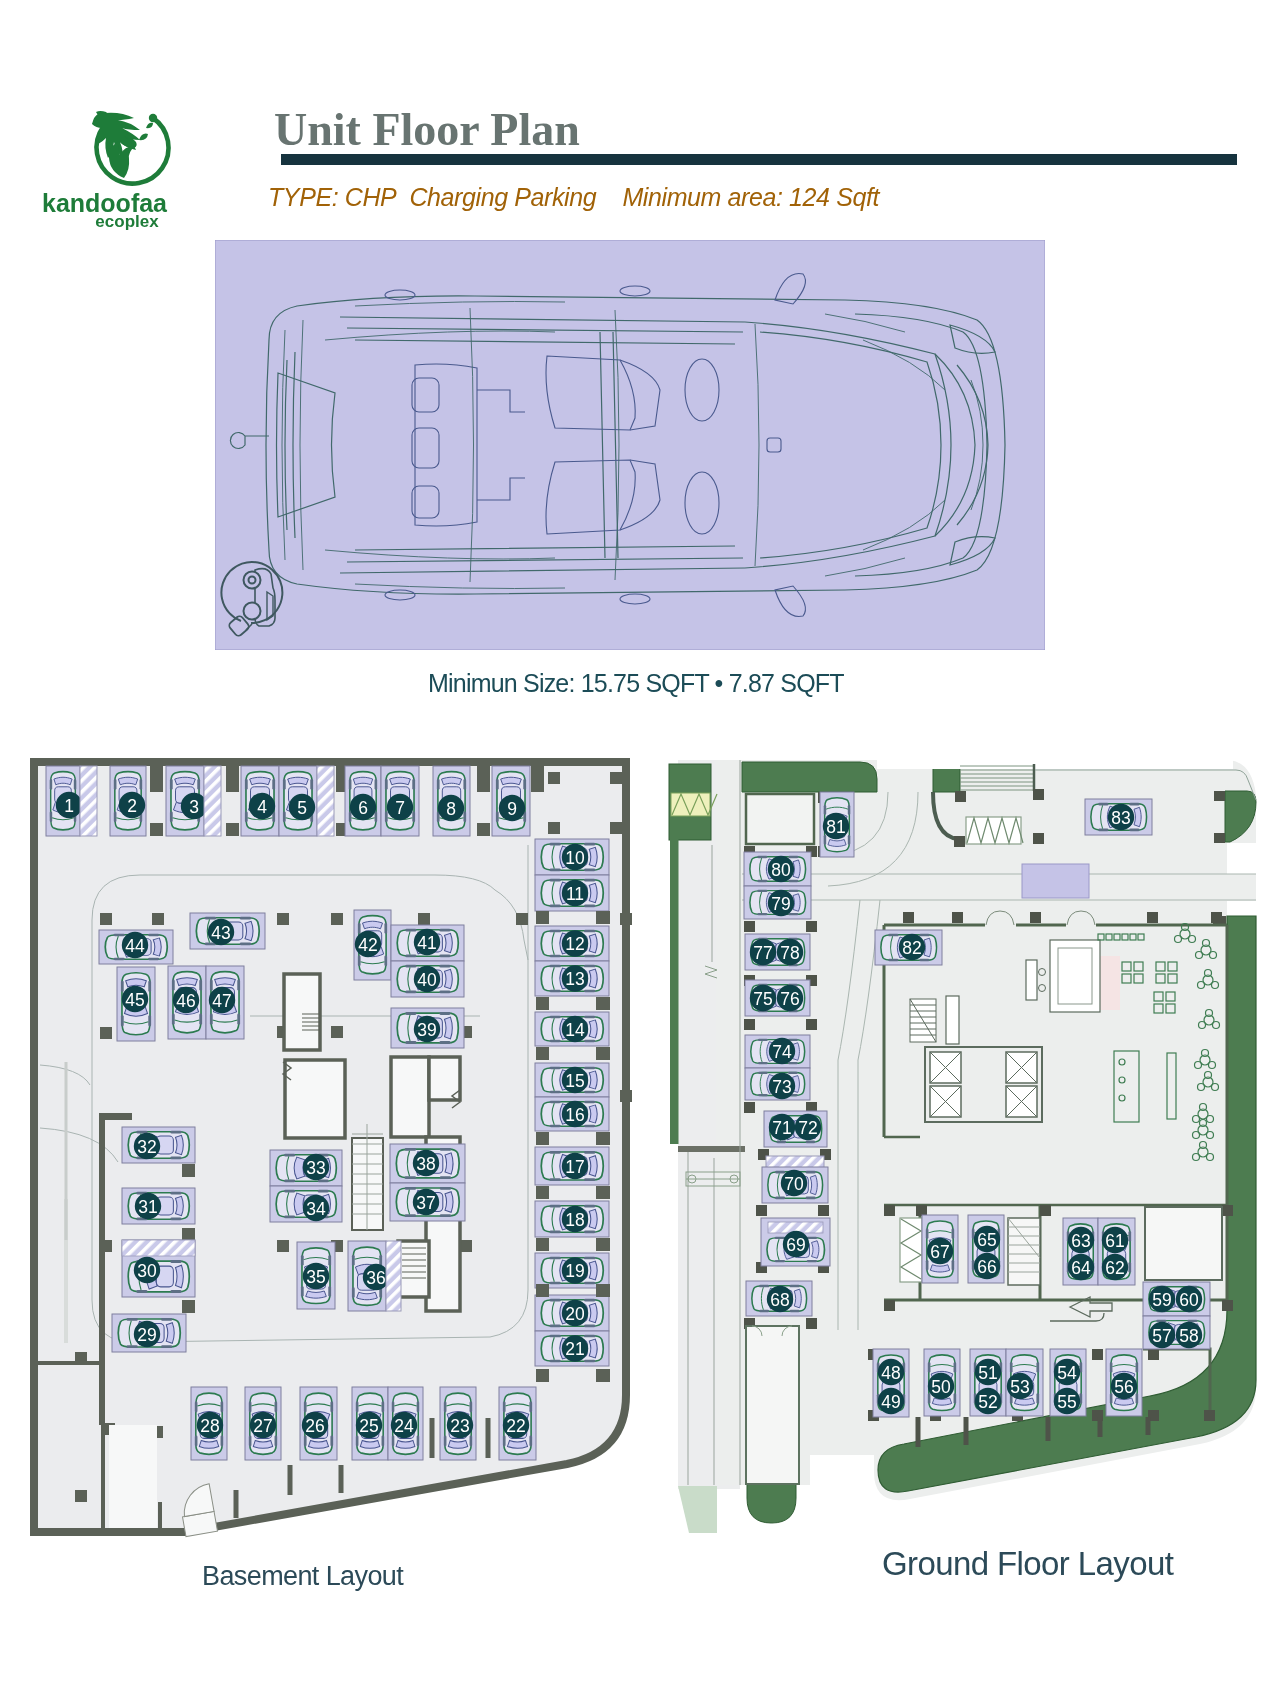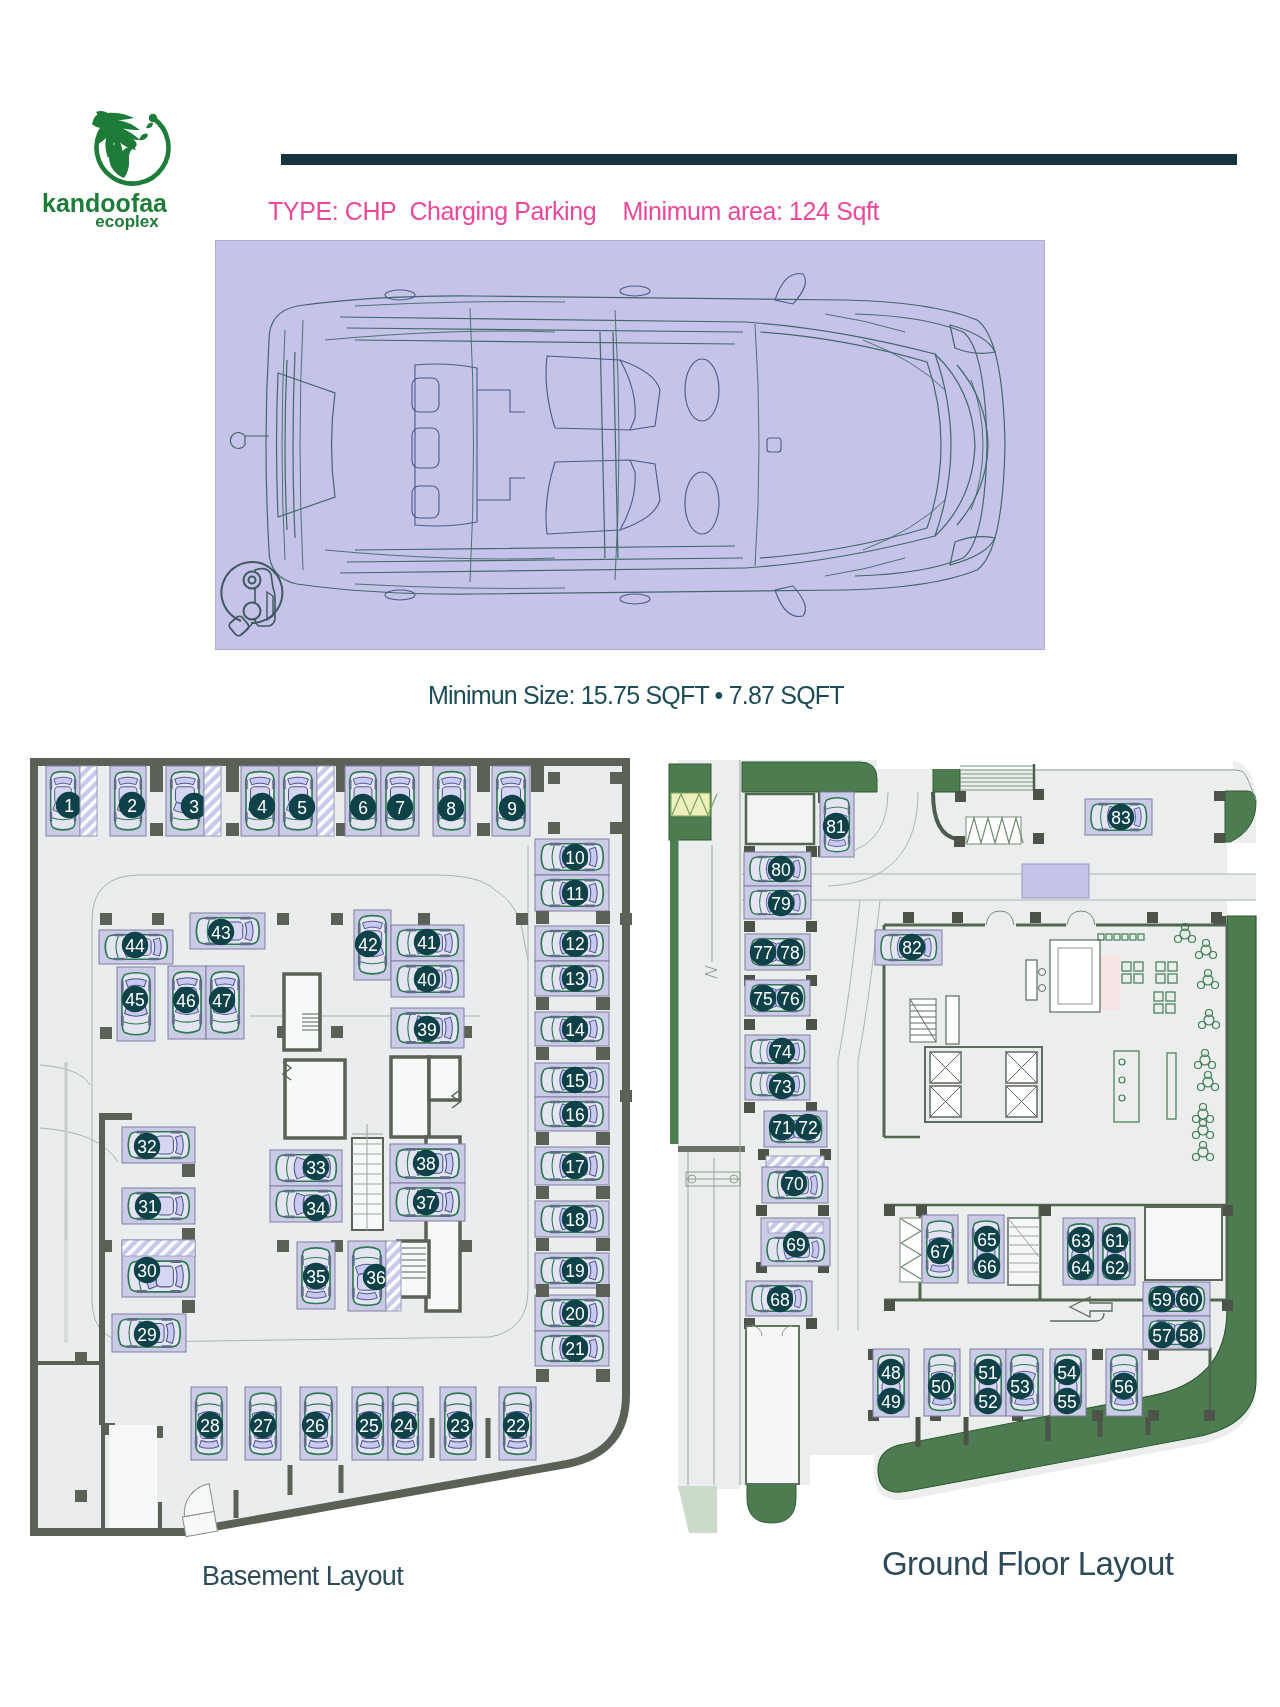--- a/index.html
+++ b/index.html
@@ -27,24 +27,25 @@
 
     <path d="M56,20 Q58,14 63,15 Q63,21 56,20 Z"></path>
     <circle cx="63" cy="10" r="4.2"></circle>
   </g>
 </svg>
 
 <div class="abs" style="left:42px;top:189px;width:186px;text-align:left;color:#1e7c39;font-weight:bold;font-size:25px;">kandoofaa</div>
 
 <div class="abs" style="left:34px;top:212px;width:186px;text-align:center;color:#1e7c39;font-weight:bold;font-size:17px;">ecoplex</div>
 
+<div class="abs" style="left:274px;top:103px;font-family:'Liberation Serif',serif;font-weight:bold;font-size:46px;color:#687471;letter-spacing:0px;">Unit Floor Plan</div>
 
 <div class="abs" style="left:281px;top:154px;width:956px;height:11px;background:#16333e;"></div>
 
-<div class="abs" style="left:268px;top:197px;font-size:25px;color:#ec4899;letter-spacing:-0.4px;">TYPE: CHP&nbsp; Charging Parking&nbsp;&nbsp;&nbsp;&nbsp;Minimum area: 124 Sqft</div>
+<div class="abs" style="left:268px;top:183px;font-size:25px;color:#a16207;letter-spacing:-0.4px;font-style:italic;">TYPE: CHP&nbsp; Charging Parking&nbsp;&nbsp;&nbsp;&nbsp;Minimum area: 124 Sqft</div>
 
 <svg class="abs" style="left:215px;top:240px" width="830" height="410" viewBox="0 0 830 410">
 
   <rect x="0" y="0" width="830" height="410" fill="#c5c3e7" stroke="#9a98c8" stroke-width="1"></rect>
   <g fill="none" stroke="#41696b" stroke-width="1.2">
 
     <path d="M54,100 Q54,72 82,66 Q160,55 260,56 L630,60 Q718,62 762,80 Q788,98 790,205 Q788,312 762,330 Q718,348 630,350 L260,354 Q160,355 82,344 Q54,338 54,310 Q48,205 54,100 Z"></path>
 
     <path d="M640,74 Q710,76 748,92 Q770,108 772,205 Q770,302 748,318 Q710,334 640,336"></path>
 
@@ -111,21 +112,21 @@
     <path d="M40,330 Q52,326 56,334 L58,348 Q60,352 60,360 L60,378 Q60,384 54,386 L44,386 Q40,384 40,378 Z" stroke-width="1.6"></path>
     <circle cx="37" cy="340" r="8.5" fill="#c5c3e7"></circle>
     <circle cx="37" cy="340" r="3.5"></circle>
     <circle cx="37" cy="371" r="8.5" fill="#c5c3e7"></circle>
     <path d="M52,352 L58,356 L58,376 L52,380 Z" stroke-width="1.4"></path>
     <rect x="16" y="378" width="16" height="16" rx="4" transform="rotate(-40 24 386)" stroke-width="1.8"></rect>
     <path d="M31,390 L37,384" stroke-width="1.6"></path>
   </g>
 </svg>
 
-<div class="abs" style="left:428px;top:669px;font-size:25px;color:#1c4c57;letter-spacing:-0.8px;margin-top:12px;">Minimun Size: 15.75 SQFT • 7.87 SQFT</div>
+<div class="abs" style="left:428px;top:669px;font-size:25px;color:#1c4c57;letter-spacing:-0.8px;">Minimun Size: 15.75 SQFT • 7.87 SQFT</div>
 
 <svg class="abs" style="left:0px;top:740px" width="660" height="820" viewBox="0 740 660 820">
 <defs>
 <pattern id="hv" width="8" height="8" patternUnits="userSpaceOnUse" patternTransform="rotate(45)">
   <rect width="8" height="8" fill="#c9c9e9"></rect>
           <rect width="3.6" height="8" fill="#ffffff"></rect>
 </pattern>
 <g id="car">
   <path d="M-13.5,-33 C-6,-36.5 6,-36.5 13.5,-33 C16.5,-31.5 17,-26 17,-19 L17,24 C17,30 16,33 12,34.5 C5,36.5 -5,36.5 -12,34.5 C-16,33 -17,30 -17,24 L-17,-19 C-17,-26 -16.5,-31.5 -13.5,-33 Z" fill="#e4e4f3" stroke="#2c7b50" stroke-width="2"></path>
   <rect x="-18.3" y="-26" width="3.4" height="13" rx="1.6" fill="#5d6f85"></rect>

